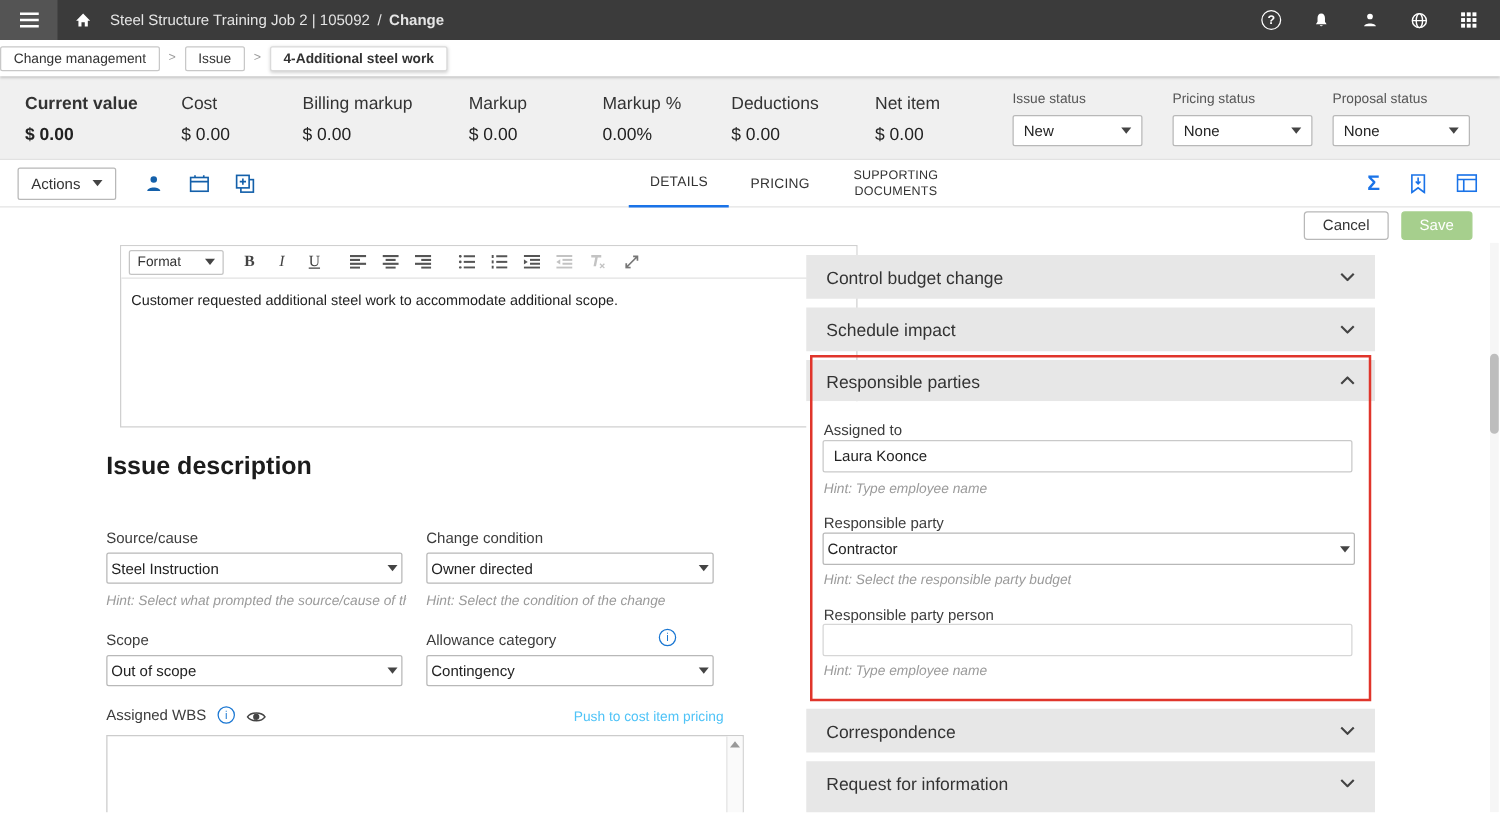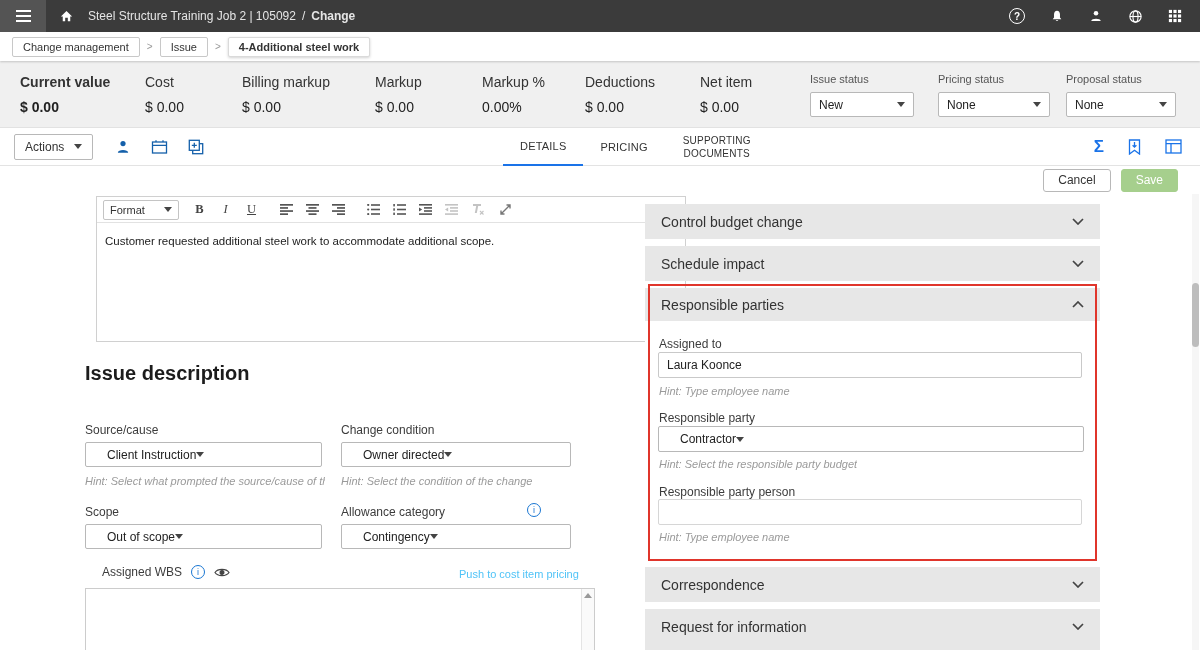--- a/index.html
+++ b/index.html
@@ -12,21 +12,21 @@
   .hamburger{width:46px;height:32px;background:#545454;display:flex;flex-direction:column;align-items:center;justify-content:center;gap:3px;cursor:pointer;}
   .hamburger i{display:block;width:15px;height:2px;background:#fff;}
   .home-btn{margin-left:13px;cursor:pointer;}
   .topbar-title{margin-left:14px;font-size:12px;color:#e5e5e5;display:flex;gap:6px;align-items:center;}
   .topbar-title .sec{font-weight:bold;}
   .topbar-right{margin-left:auto;display:flex;align-items:center;gap:25px;margin-right:18px;}
   .help-circle{width:16px;height:16px;border:1.4px solid #fff;border-radius:50%;color:#fff;font-size:10px;display:flex;align-items:center;justify-content:center;font-weight:bold;cursor:pointer;}
   .top-ic{cursor:pointer;}
 
   
-  .breadcrumb{position:absolute;top:32px;left:0;width:100%;height:29px;background:#fff;display:flex;align-items:center;padding-left:12px;gap:7px;box-shadow:0 1px 2px rgba(0,0,0,.18);z-index:25;}
+  .breadcrumb{position:absolute;top:32px;left:0;width:100%;height:29px;background:#fff;display:flex;align-items:center;gap:7px;box-shadow:0 1px 2px rgba(0,0,0,.18);z-index:25;}
   .chip{border:1px solid #c8c8c8;border-radius:2px;background:#fff;font-size:11px;color:#333;padding:3px 10px;cursor:pointer;}
   .chip.active{font-weight:bold;border-color:#dadada;box-shadow:0 1px 3px rgba(0,0,0,.18);}
   .crumb-sep{color:#999;font-size:10px;}
 
   
   .summary{position:absolute;top:61px;left:0;width:100%;height:67px;background:#f0f0f0;border-bottom:1px solid #e2e2e2;z-index:20;}
   .metric{position:absolute;top:13px;}
   .m-label{font-size:14px;color:#333;}
   .m-value{font-size:14px;color:#222;margin-top:9px;}
   .metric.emph .m-label,.metric.emph .m-value{font-weight:bold;}
@@ -66,26 +66,26 @@
   .ed-btn.italic{font-family:"Liberation Serif",serif;font-style:italic;}
   .ed-btn.underline{font-family:"Liberation Serif",serif;text-decoration:underline;}
   .ed-btn.grayed{opacity:.35;}
   .ed-sp{width:6px;}
   .editor-body{padding:10px 8px;font-size:11.5px;color:#222;line-height:1.4;}
 
   
   .issue-heading{position:absolute;left:85px;top:168px;font-size:20px;font-weight:bold;color:#1c1c1c;}
   .field-label{font-size:12px;color:#3c3c3c;}
   .hint{font-size:11px;font-style:italic;color:#9a9a9a;white-space:nowrap;overflow:hidden;}
-  .selectbox{height:25px;border:1px solid #b8b8b8;border-radius:2px;background:#fff;display:flex;align-items:center;justify-content:flex-start;padding:0 21px;font-size:12px;color:#222;cursor:pointer;}
+  .selectbox{height:25px;border:1px solid #b8b8b8;border-radius:2px;background:#fff;display:flex;align-items:center;justify-content:space-between;padding:0 3px;font-size:12px;color:#222;cursor:pointer;}
   .textinput{height:26px;border:1px solid #c9c9c9;border-radius:2px;background:#fff;font-size:12px;color:#222;padding:0 8px;font-family:"Liberation Sans",sans-serif;outline:none;}
   .abs{position:absolute;}
   .info-icon{width:14px;height:14px;border:1px solid #1976d2;border-radius:50%;color:#1976d2;font-size:9px;display:inline-flex;align-items:center;justify-content:center;cursor:pointer;flex:0 0 auto;}
   .push-link{font-size:11px;color:#4fc3f7;cursor:pointer;}
-  .wbs-row{display:flex;align-items:center;gap:9px;margin-left:17px;}
+  .wbs-row{display:flex;align-items:flex-end;gap:9px;}
   .bigtextarea{position:absolute;left:85px;top:394px;width:510px;height:70px;border:1px solid #ccc;background:#fff;}
   .ta-scroll{position:absolute;right:0;top:0;width:13px;height:100%;border-left:1px solid #e4e4e4;background:#fafafa;}
   .ta-up{width:0;height:0;border-left:4px solid transparent;border-right:4px solid transparent;border-bottom:5px solid #999;margin:4px auto 0;}
 
   
   .rightcol{position:absolute;left:645px;top:0;width:455px;bottom:0;}
   .panel-header{position:absolute;left:0;width:455px;height:35px;background:#e7e7e7;display:flex;align-items:center;justify-content:space-between;padding:0 16px;cursor:pointer;}
   .panel-title{font-size:14px;color:#333;}
   .rp-body{position:absolute;left:0;top:127px;width:455px;height:240px;background:#fff;}
 
@@ -355,21 +355,21 @@
           </svg>
       </span>
     </div>
     <div class="editor-body">Customer requested additional steel work to accommodate additional scope.</div>
   </div>
 
   <div class="issue-heading">Issue description</div>
 
   <div class="abs field-label" style="left:85px;top:229px;">Source/cause</div>
   <div class="abs selectbox" style="left:85px;top:248px;width:237px;">
-    <span>Client Instruction</span>
+    <span>Steel Instruction</span>
     <span class="caret"></span>
   </div>
   <div class="abs hint" style="left:85px;top:281px;width:240px;">Hint: Select what prompted the source/cause of the ...</div>
 
   <div class="abs field-label" style="left:341px;top:229px;">Change condition</div>
   <div class="abs selectbox" style="left:341px;top:248px;width:230px;">
     <span>Owner directed</span>
     <span class="caret"></span>
   </div>
   <div class="abs hint" style="left:341px;top:281px;width:235px;">Hint: Select the condition of the change</div>

